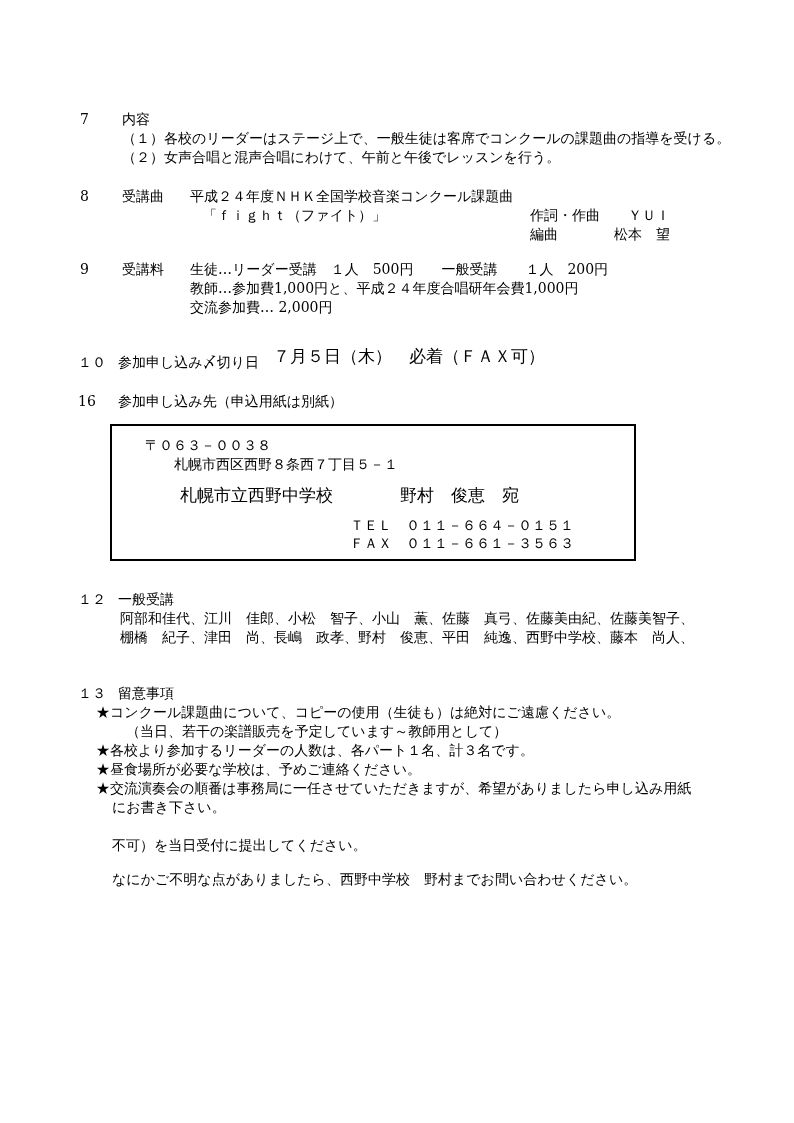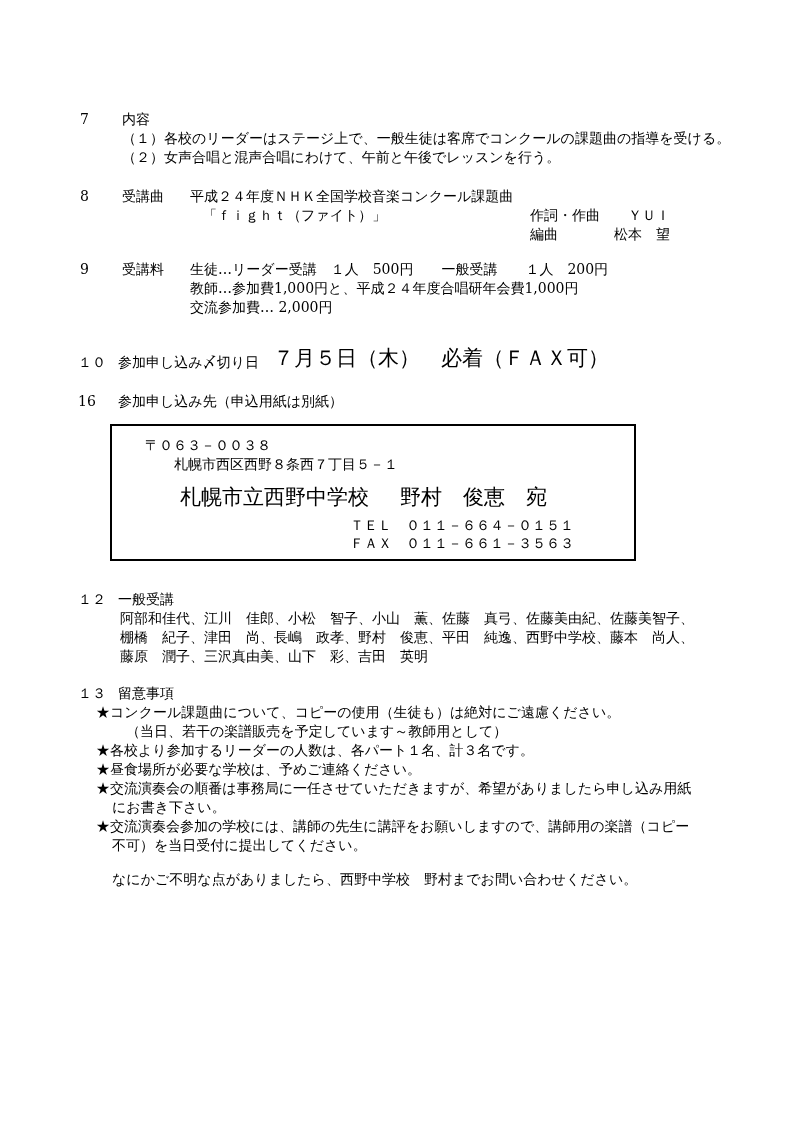--- a/index.html
+++ b/index.html
@@ -18,21 +18,21 @@
     overflow: hidden;
   }
   .line {
     position: absolute;
     white-space: pre;
     font-size: 14px;
     line-height: 1;
     letter-spacing: 0px;
   }
   .big {
-    font-size: 21px;
+    font-size: 17px;
   }
   .address-box {
     position: absolute;
     left: 110px;
     top: 424px;
     width: 526px;
     height: 137px;
     border: 2px solid #000000;
     box-sizing: border-box;
   }
@@ -76,28 +76,26 @@
     <div class="line big" style="left:68px;top:61px">札幌市立西野中学校</div>
     <div class="line big" style="left:288px;top:61px">野村　俊恵　宛</div>
     <div class="line" style="left:238px;top:92px">ＴＥＬ　０１１－６６４－０１５１</div>
     <div class="line" style="left:238px;top:110px">ＦＡＸ　０１１－６６１－３５６３</div>
   </div>
 
   <div class="line" style="left:78px;top:592px">１２</div>
   <div class="line" style="left:118px;top:592px">一般受講</div>
   <div class="line" style="left:120px;top:611px">阿部和佳代、江川　佳郎、小松　智子、小山　薫、佐藤　真弓、佐藤美由紀、佐藤美智子、</div>
   <div class="line" style="left:120px;top:630px">棚橋　紀子、津田　尚、長嶋　政孝、野村　俊恵、平田　純逸、西野中学校、藤本　尚人、</div>
-  <div class="line" style="left:120px;top:649px">藤原　潤子、三沢真由美、山下　彩、吉田　英明</div>
 
   <div class="line" style="left:78px;top:686px">１３</div>
   <div class="line" style="left:118px;top:686px">留意事項</div>
   <div class="line" style="left:96px;top:705px">★コンクール課題曲について、コピーの使用（生徒も）は絶対にご遠慮ください。</div>
   <div class="line" style="left:126px;top:724px">（当日、若干の楽譜販売を予定しています～教師用として）</div>
   <div class="line" style="left:96px;top:743px">★各校より参加するリーダーの人数は、各パート１名、計３名です。</div>
   <div class="line" style="left:96px;top:762px">★昼食場所が必要な学校は、予めご連絡ください。</div>
   <div class="line" style="left:96px;top:781px">★交流演奏会の順番は事務局に一任させていただきますが、希望がありましたら申し込み用紙</div>
   <div class="line" style="left:112px;top:800px">にお書き下さい。</div>
-  <div class="line" style="left:96px;top:819px">★交流演奏会参加の学校には、講師の先生に講評をお願いしますので、講師用の楽譜（コピー</div>
   <div class="line" style="left:112px;top:838px">不可）を当日受付に提出してください。</div>
 
   <div class="line" style="left:112px;top:872px">なにかご不明な点がありましたら、西野中学校　野村までお問い合わせください。</div>
 
 </div>
 
 </body></html>

